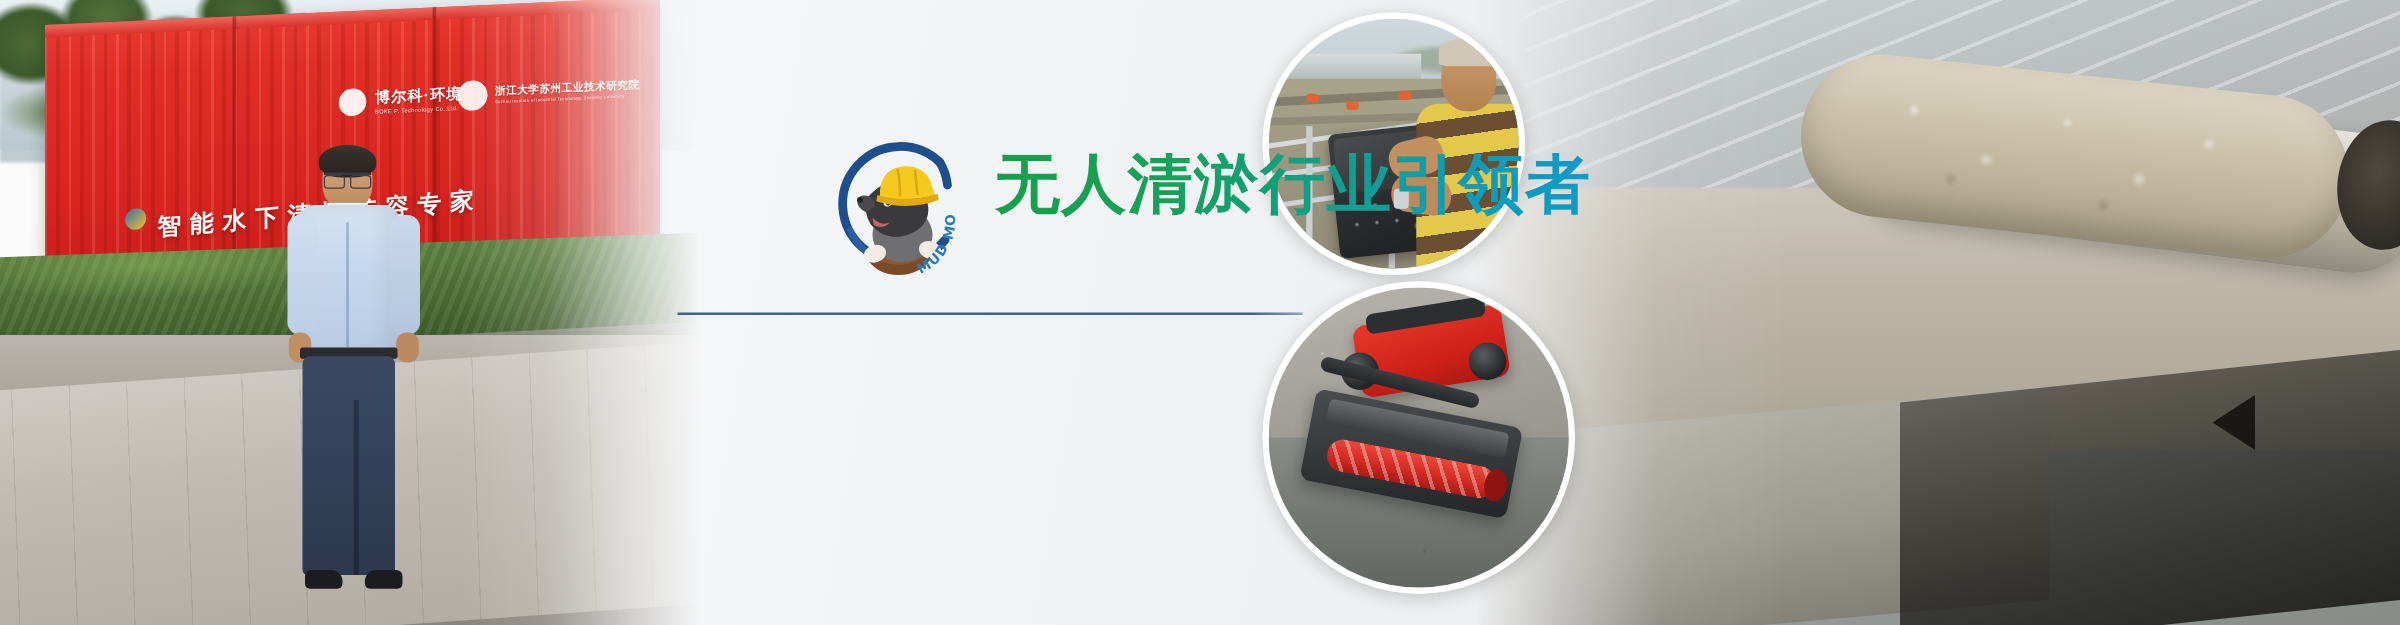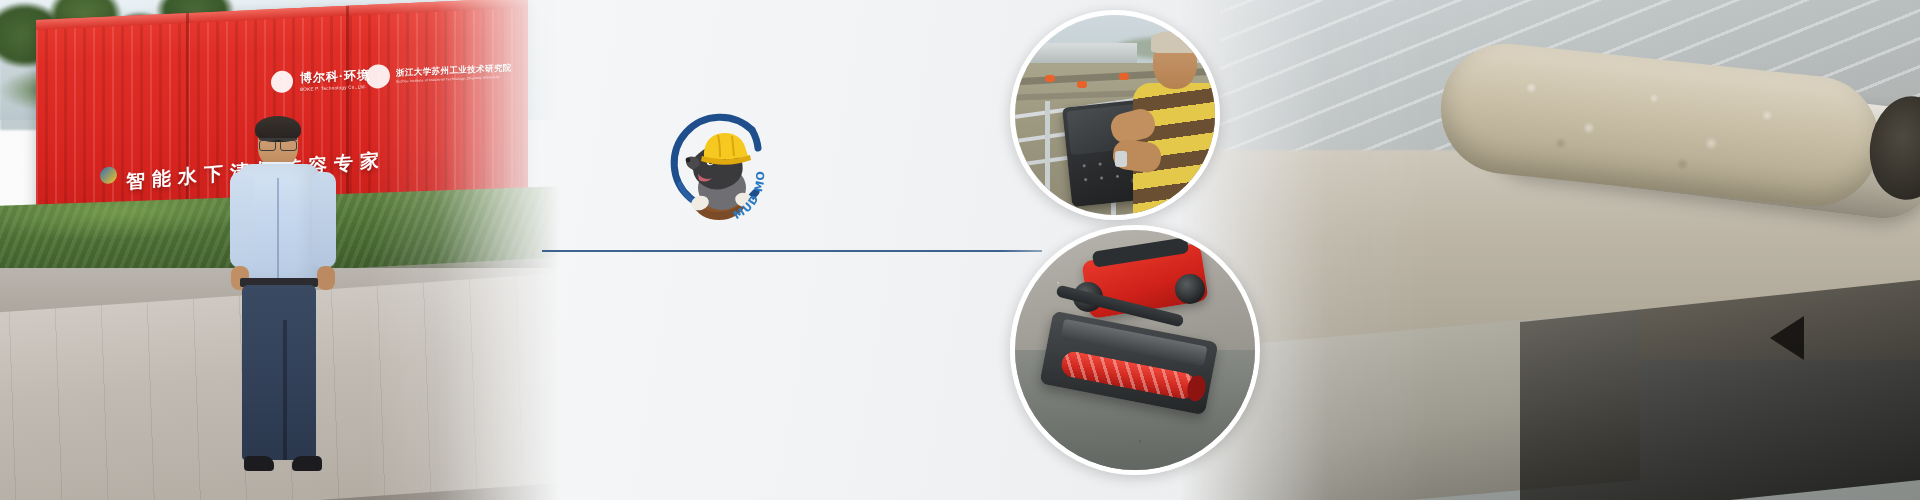--- a/index.html
+++ b/index.html
@@ -493,17 +493,18 @@
 
         <defs>
           <path id="arcpath" d="M 74 112 A 46 46 0 0 0 104 66" fill="none"></path>
         </defs>
         <text font-family="DejaVu Sans, Liberation Sans, sans-serif" font-size="11" font-weight="700" fill="#2a79c4" letter-spacing="1.2">
           <textPath href="#arcpath" startOffset="4%">MUD MOLE</textPath>
         </text>
       </svg>
     </div>
 
+    <div class="headline">无人清淤行业引领者</div>
 
     <div class="divider"></div>
   </div>
 
 </div>
 
 </body></html>

